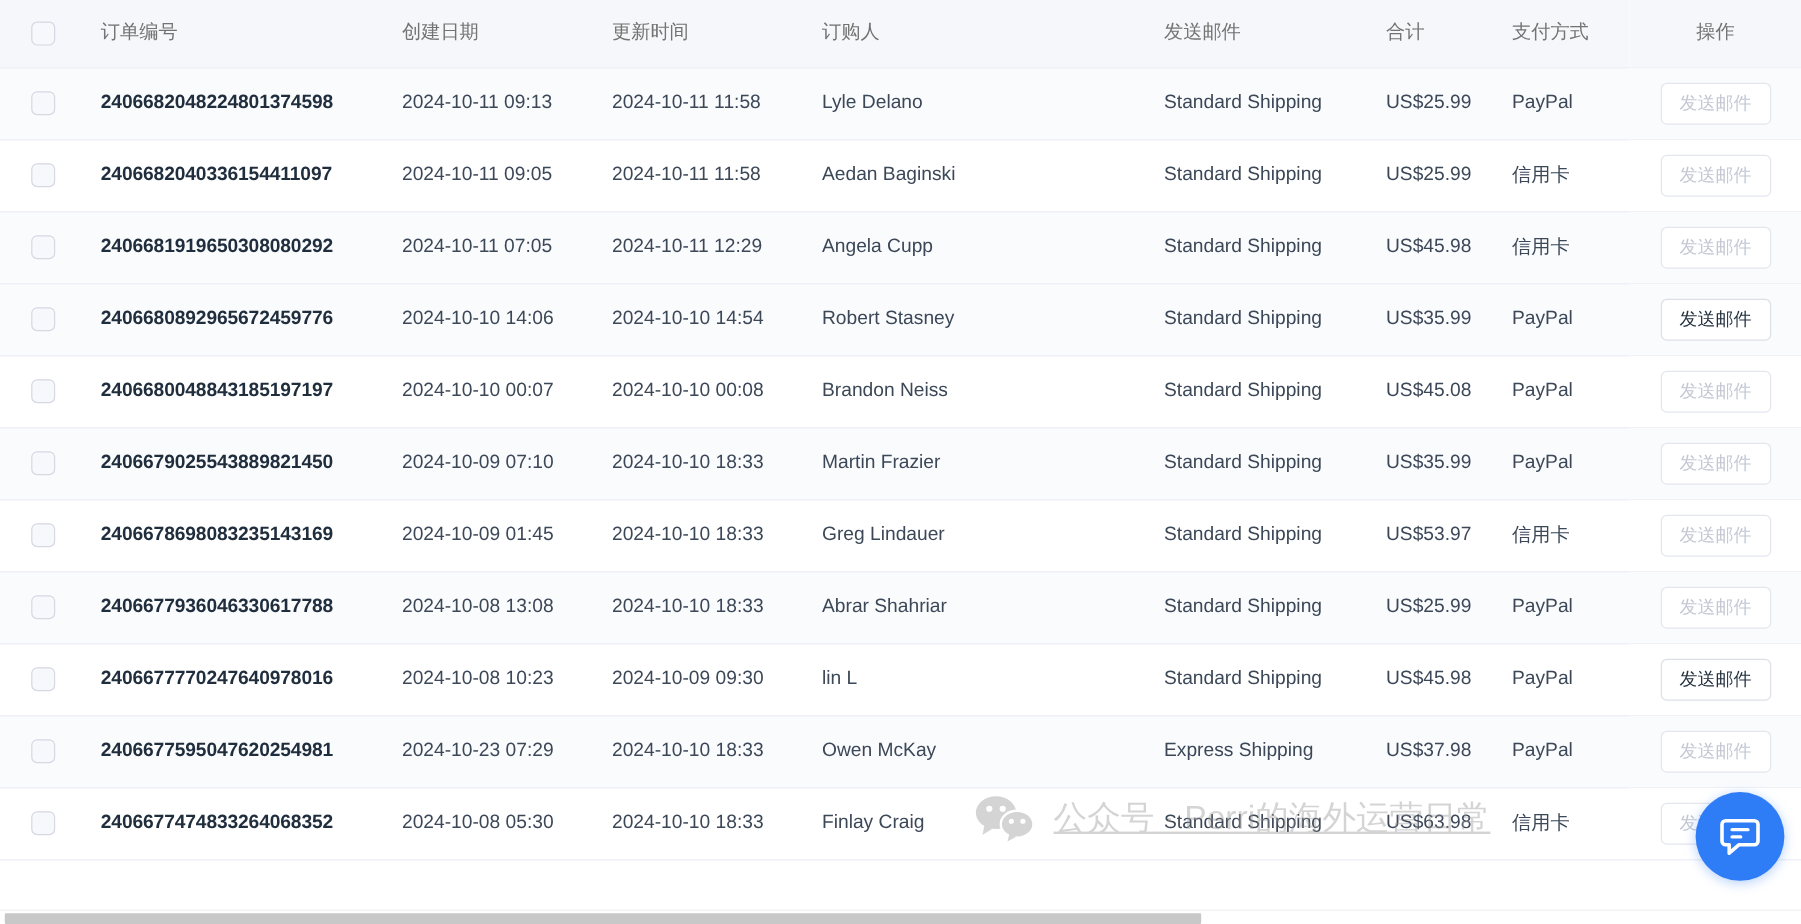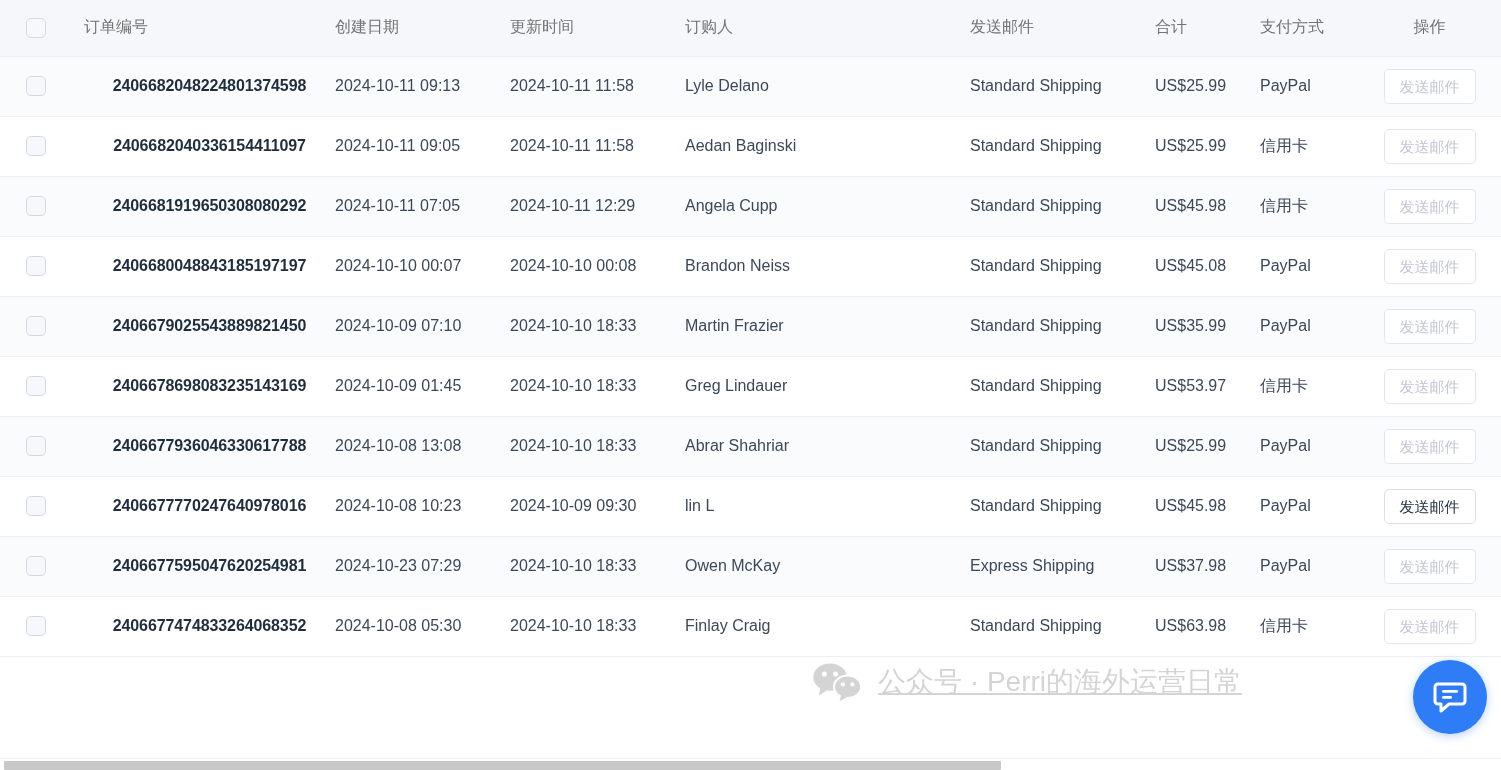--- a/index.html
+++ b/index.html
@@ -76,21 +76,20 @@
     white-space: nowrap;
     overflow: hidden;
     background: inherit;
   }
   tbody td.c-check { padding-left: 26px; }
   tbody td.c-order {
     padding-left: 4px;
     font-weight: bold;
     color: #1f2d3d;
     letter-spacing: -0.1px;
-    text-align: center;
   }
   tbody tr.odd  { background: #fafbfd; }
   tbody tr.even { background: #ffffff; }
 
   tbody td.c-act {
     text-align: center;
     position: relative;
     z-index: 5;
     box-shadow: -6px 0 8px -4px rgba(0,0,0,0.10);
   }
@@ -233,20 +232,31 @@
             <td class="c-check"><span class="cbx"></span></td>
             <td class="c-order">2406681919650308080292</td>
             <td class="c-created">2024-10-11 07:05</td>
             <td class="c-updated">2024-10-11 12:29</td>
             <td class="c-buyer">Angela Cupp</td>
             <td class="c-ship">Standard Shipping</td>
             <td class="c-total">US$45.98</td>
             <td class="c-pay">信用卡</td>
             <td class="c-act"><button class="btn-mail" disabled="">发送邮件</button></td>
           </tr>
+          <tr class="odd">
+            <td class="c-check"><span class="cbx"></span></td>
+            <td class="c-order">2406680892965672459776</td>
+            <td class="c-created">2024-10-10 14:06</td>
+            <td class="c-updated">2024-10-10 14:54</td>
+            <td class="c-buyer">Robert Stasney</td>
+            <td class="c-ship">Standard Shipping</td>
+            <td class="c-total">US$35.99</td>
+            <td class="c-pay">PayPal</td>
+            <td class="c-act"><button class="btn-mail enabled">发送邮件</button></td>
+          </tr>
           <tr class="even">
             <td class="c-check"><span class="cbx"></span></td>
             <td class="c-order">2406680048843185197197</td>
             <td class="c-created">2024-10-10 00:07</td>
             <td class="c-updated">2024-10-10 00:08</td>
             <td class="c-buyer">Brandon Neiss</td>
             <td class="c-ship">Standard Shipping</td>
             <td class="c-total">US$45.08</td>
             <td class="c-pay">PayPal</td>
             <td class="c-act"><button class="btn-mail" disabled="">发送邮件</button></td>

